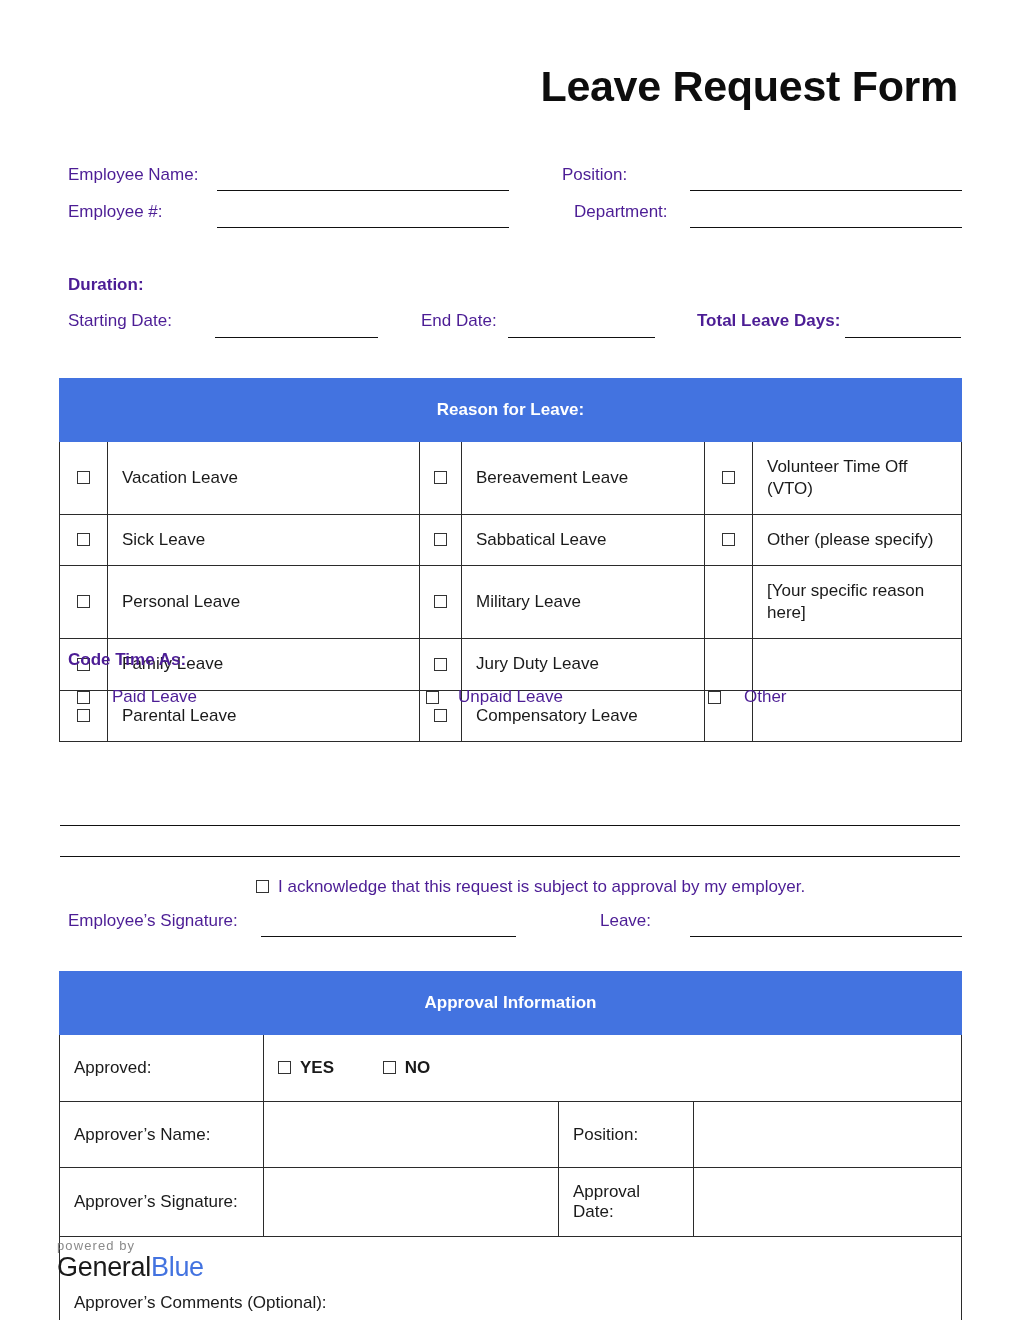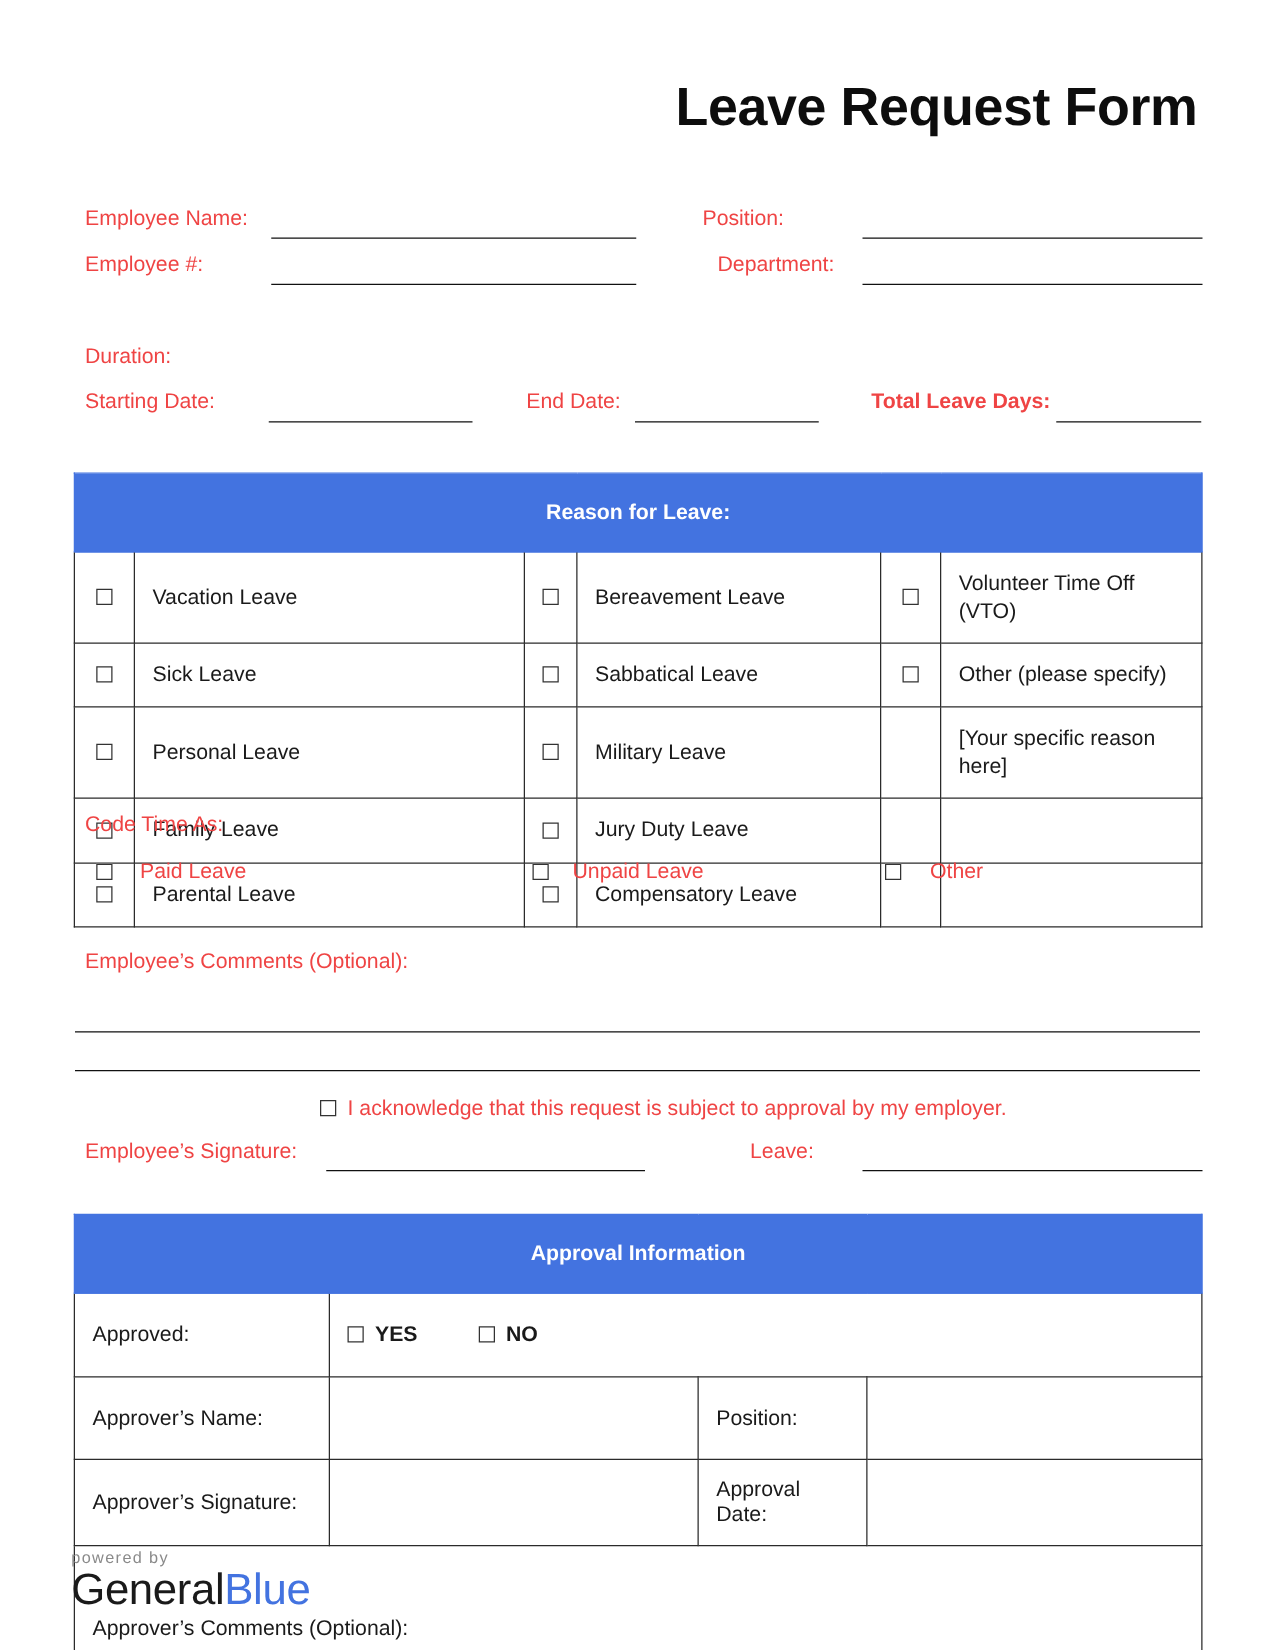--- a/index.html
+++ b/index.html
@@ -32,24 +32,24 @@
     font-weight: bold;
     letter-spacing: -0.3px;
     color: #0d0d0d;
     white-space: nowrap;
   }
 
   
   .lbl {
     position: absolute;
     font-size: 17px;
-    color: #ef4444;
+    color: #4c1d95;
     white-space: nowrap;
   }
-  .lbl.bold { font-weight: normal; }
+  .lbl.bold { font-weight: bold; }
   .rule {
     position: absolute;
     height: 0;
     border-bottom: 1.6px solid #111;
   }
 
   
   .cbox {
     display: inline-block;
     width: 13px;
@@ -131,21 +131,21 @@
     left: 57px;
     top: 1238px;
   }
   .footer .pw {
     font-size: 13px;
     color: #8a8a8a;
     letter-spacing: 1.1px;
     margin-bottom: 1px;
   }
   .footer .brand {
-    font-size: 35px;
+    font-size: 27px;
     font-weight: normal;
     letter-spacing: -0.3px;
     line-height: 1;
   }
   .footer .brand .g { color: #1a1a1a; }
   .footer .brand .b { color: #4373e0; }
 </style>
 </head>
 <body>
 
@@ -245,21 +245,20 @@
 
   <div class="cbox-abs" style="left:77px; top:691px;"></div>
   <div class="lbl" style="left:112px; top:687px;">Paid Leave</div>
 
   <div class="cbox-abs" style="left:426px; top:691px;"></div>
   <div class="lbl" style="left:458px; top:687px;">Unpaid Leave</div>
 
   <div class="cbox-abs" style="left:708px; top:691px;"></div>
   <div class="lbl" style="left:744px; top:687px;">Other</div>
 
-  <div class="lbl bold" style="left:68px; top:759px;">Employee’s Comments (Optional):</div>
   <div class="lbl" style="left:68px; top:800px;"></div>
   <div class="rule" style="left:60px; top:825px; width:900px;"></div>
   <div class="lbl" style="left:68px; top:828px;"></div>
   <div class="rule" style="left:60px; top:856px; width:900px;"></div>
 
   <div class="cbox-abs" style="left:256px; top:880px;"></div>
   <div class="lbl" style="left:278px; top:877px;">I acknowledge that this request is subject to approval by my employer.</div>
 
   <div class="lbl" style="left:68px; top:911px;">Employee’s Signature:</div>
   <div class="lbl" style="left:266px; top:911px;"></div>

